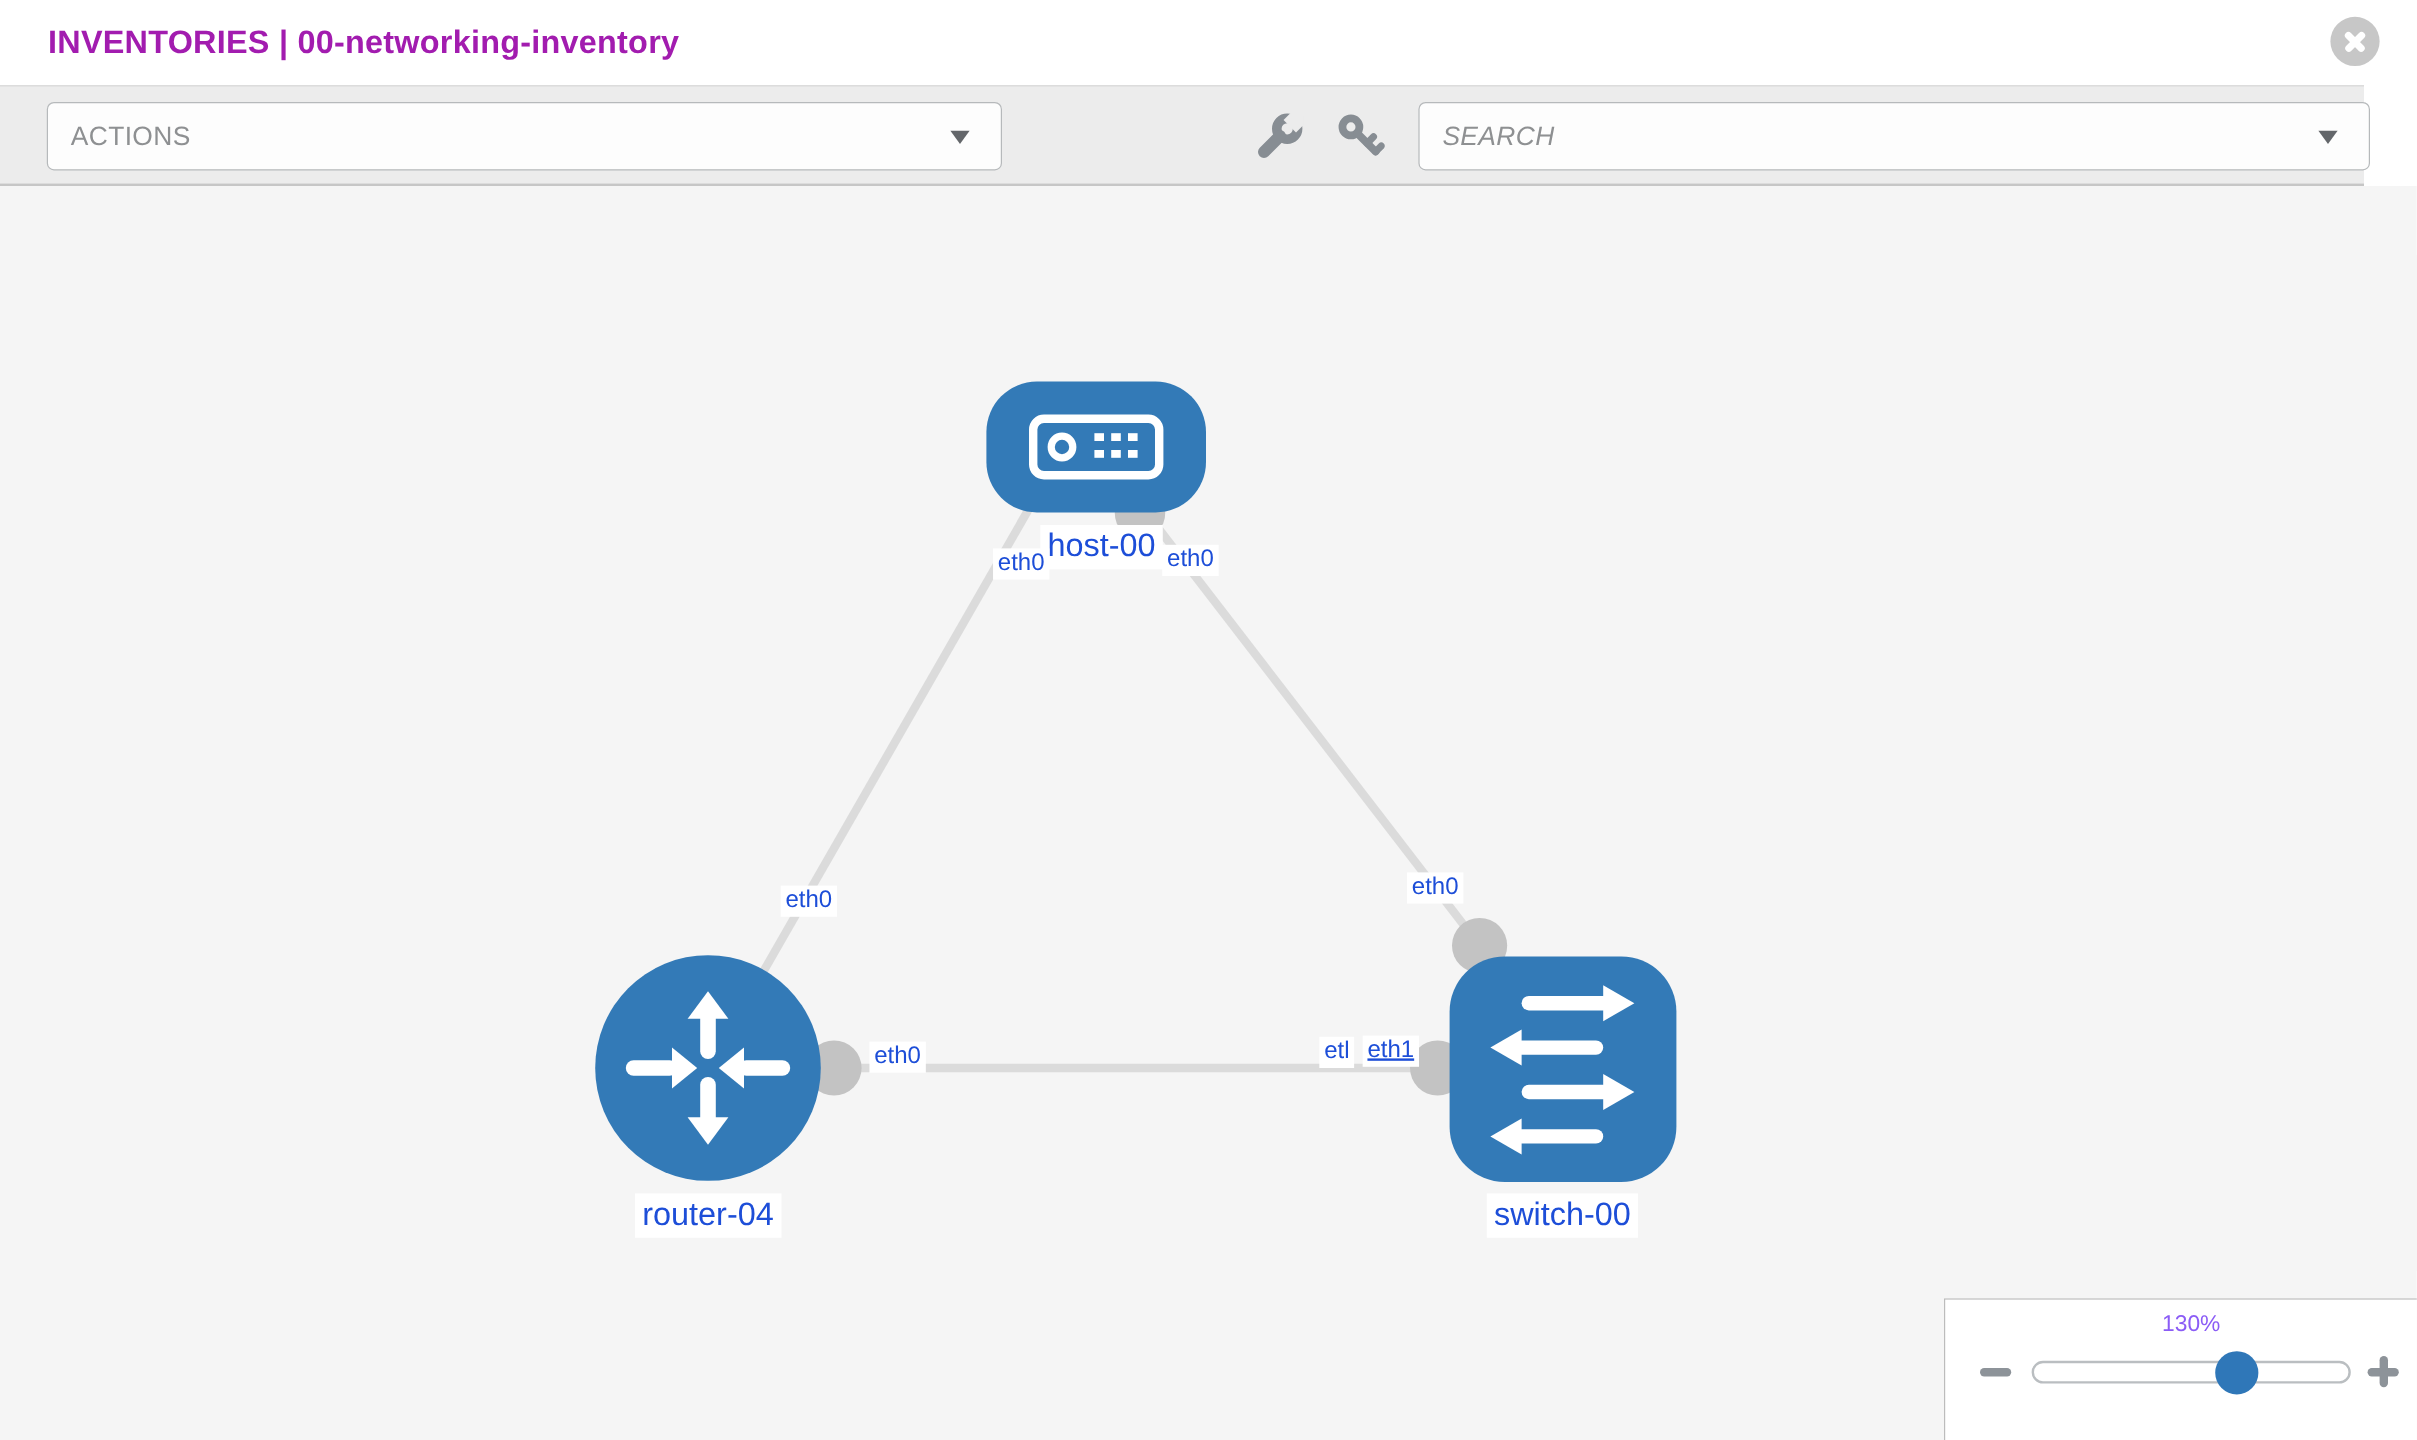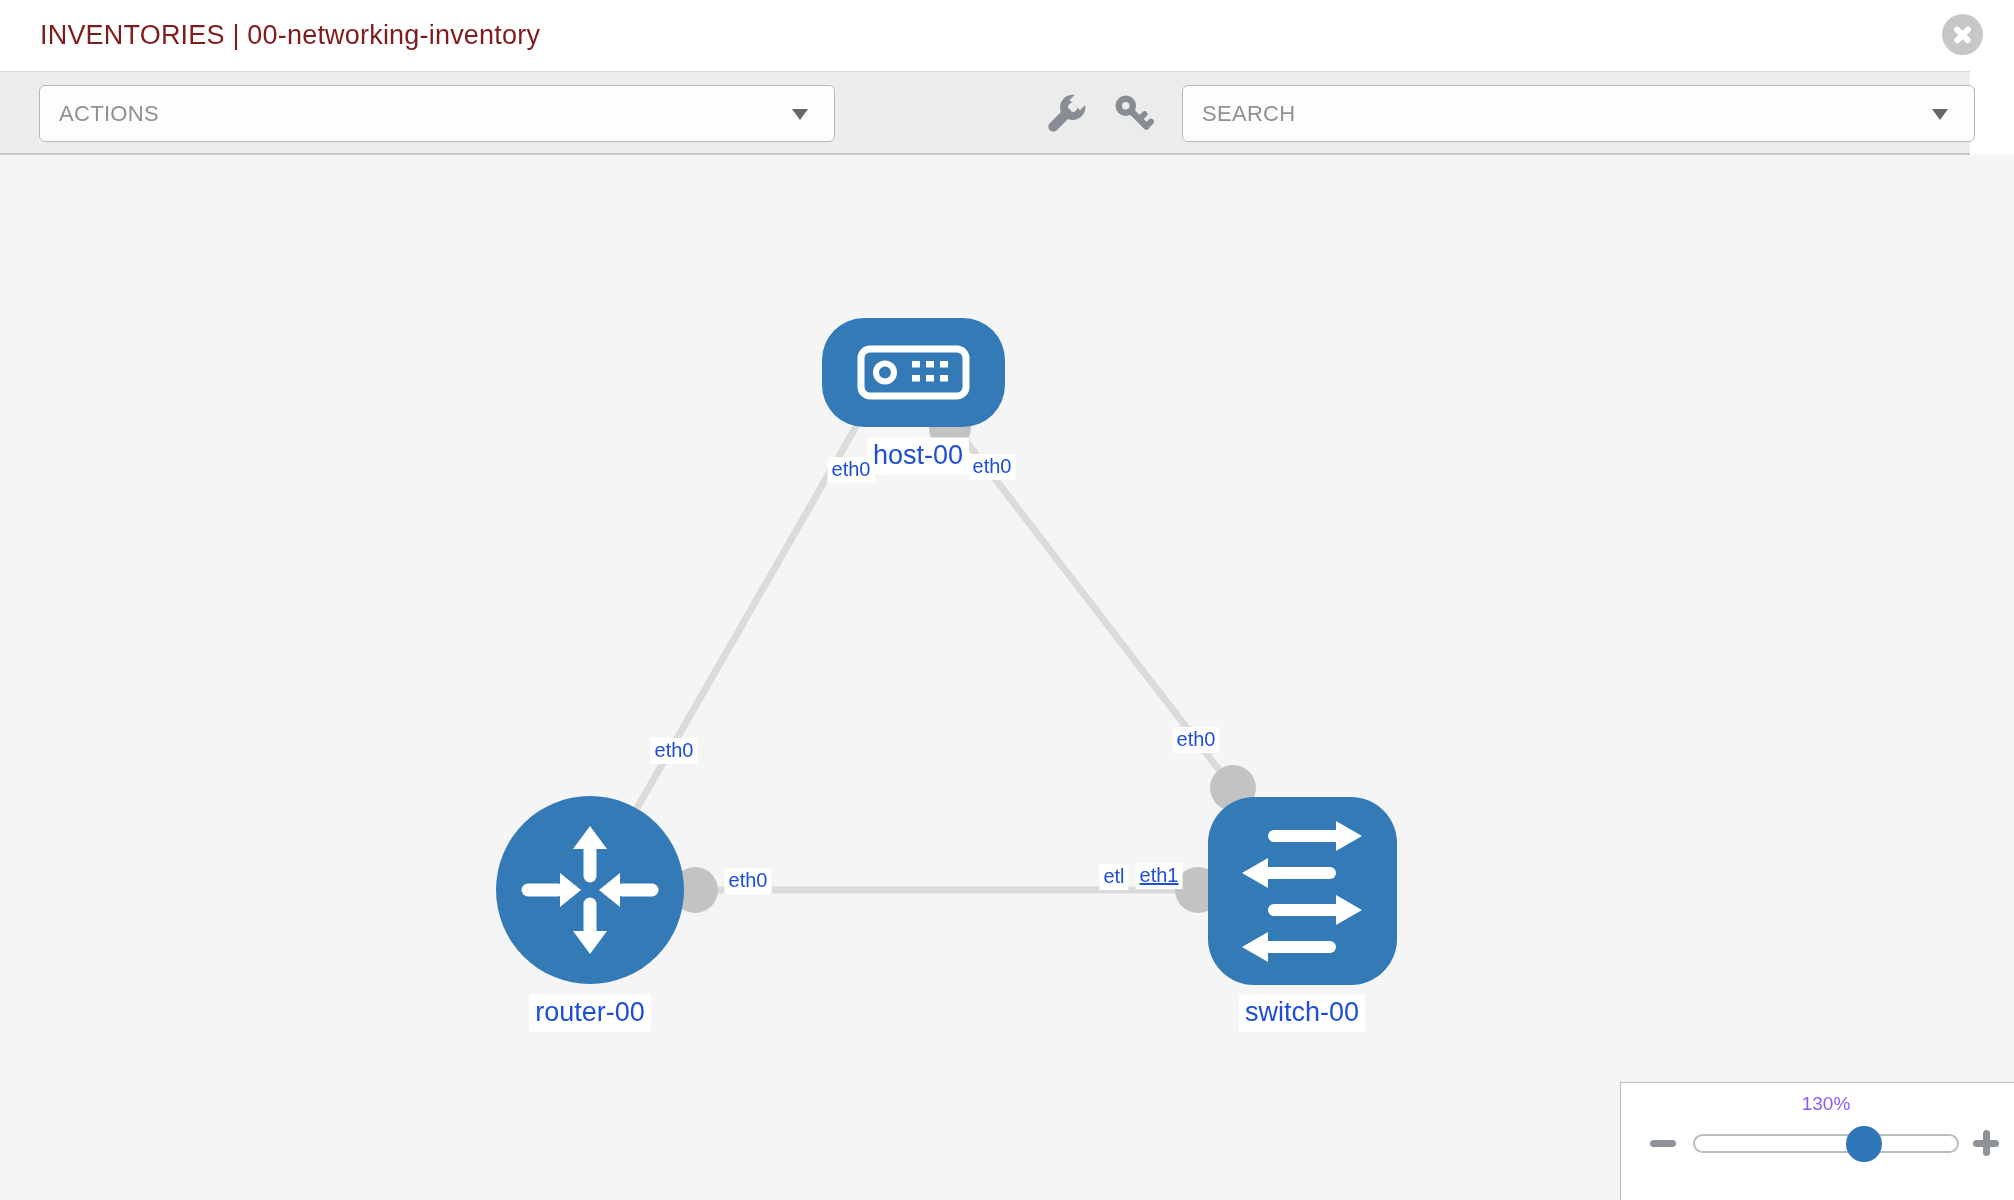--- a/index.html
+++ b/index.html
@@ -2,34 +2,34 @@
 <html><head>
 <meta charset="utf-8">
 <style>
   * { margin:0; padding:0; box-sizing:border-box; }
   html,body { width:2014px; height:1200px; }
   body { font-family:"Liberation Sans", sans-serif; background:#ffffff; }
   .app { position:relative; width:2014px; height:1200px; overflow:hidden; background:#ffffff; }
 
   
   .header { position:absolute; left:0; top:0; width:2014px; height:71px; background:#ffffff; }
-  .page-title { position:absolute; left:40px; top:0; line-height:71px; font-size:27px; font-weight:400; color:#7f1d1d; letter-spacing:.2px; }
+  .page-title { position:absolute; left:40px; top:0; line-height:71px; font-size:27px; font-weight:700; color:#a21caf; letter-spacing:.2px; }
   .close-btn { position:absolute; right:30px; top:14px; width:42px; height:42px; border:none; background:transparent; cursor:pointer; }
   .close-circle { position:absolute; left:0; top:0; width:41px; height:41px; border-radius:50%; background:#c7c7c7; display:block; }
   .xbar { position:absolute; left:10px; top:18px; width:21px; height:5.5px; border-radius:3px; background:#ffffff; }
   .xbar.a { transform:rotate(45deg); }
   .xbar.b { transform:rotate(-45deg); }
 
   
   .toolbar { position:absolute; left:0; top:71px; width:1970px; height:84px; background:#ececec; border-top:1px solid #d8d8d8; border-bottom:2px solid #c6c6c6; }
   .dropdown { position:absolute; top:13px; height:57px; background:#fdfdfd; border:1px solid #b6b9bb; border-radius:6px; cursor:pointer; }
   .dropdown .dd-label { position:absolute; left:19px; top:0; line-height:55px; font-size:22px; color:#8e9092; letter-spacing:.3px; }
   .caret { position:absolute; right:26px; top:23px; width:0; height:0; border-left:8px solid transparent; border-right:8px solid transparent; border-top:11px solid #63666a; }
   .dd-actions { left:39px; width:796px; }
-  .dd-search { left:1182px; width:793px; }
+  .dd-search { left:1182px; width:793px;font-style:italic; }
   .tool-btn { position:absolute; top:18px; width:48px; height:48px; border:none; background:transparent; cursor:pointer; }
   .tool-btn svg { display:block; margin:auto; }
   .btn-wrench { left:1042px; }
   .btn-key { left:1110px; }
 
   
   .canvas { position:absolute; left:0; top:155px; width:2014px; height:1045px; background:#f5f5f5; }
   .canvas svg.topo { position:absolute; left:0; top:0; }
 
   .chip { position:absolute; transform:translate(-50%,-50%); background:#ffffff; color:#1d4ed8; white-space:nowrap; }
@@ -141,21 +141,21 @@
           <path d="M-60,-18 L-34,-33 L-34,-3 Z" stroke="none"></path>
           <line x1="-28" y1="19" x2="34" y2="19" stroke-width="12"></line>
           <path d="M60,19 L34,4 L34,34 Z" stroke="none"></path>
           <line x1="28" y1="56" x2="-34" y2="56" stroke-width="12"></line>
           <path d="M-60,56 L-34,41 L-34,71 Z" stroke="none"></path>
         </g>
       </g>
     </svg>
 
     <div class="chip node-label" style="left:918px; top:301px;">host-00</div>
-    <div class="chip node-label" style="left:590px; top:858px;">router-00</div>
+    <div class="chip node-label" style="left:590px; top:858px;">router-04</div>
     <div class="chip node-label" style="left:1302px; top:858px;">switch-00</div>
 
     <div class="chip iface" style="left:851px; top:315px;">eth0</div>
     <div class="chip iface" style="left:992px; top:312px;">eth0</div>
     <div class="chip iface" style="left:674px; top:596px;">eth0</div>
     <div class="chip iface" style="left:1196px; top:585px;">eth0</div>
     <div class="chip iface" style="left:748px; top:726px;">eth0</div>
     <div class="chip iface" style="left:1114px; top:722px;">etl</div>
     <div class="chip iface" style="left:1159px; top:721px;text-decoration:underline;">eth1</div>
 

